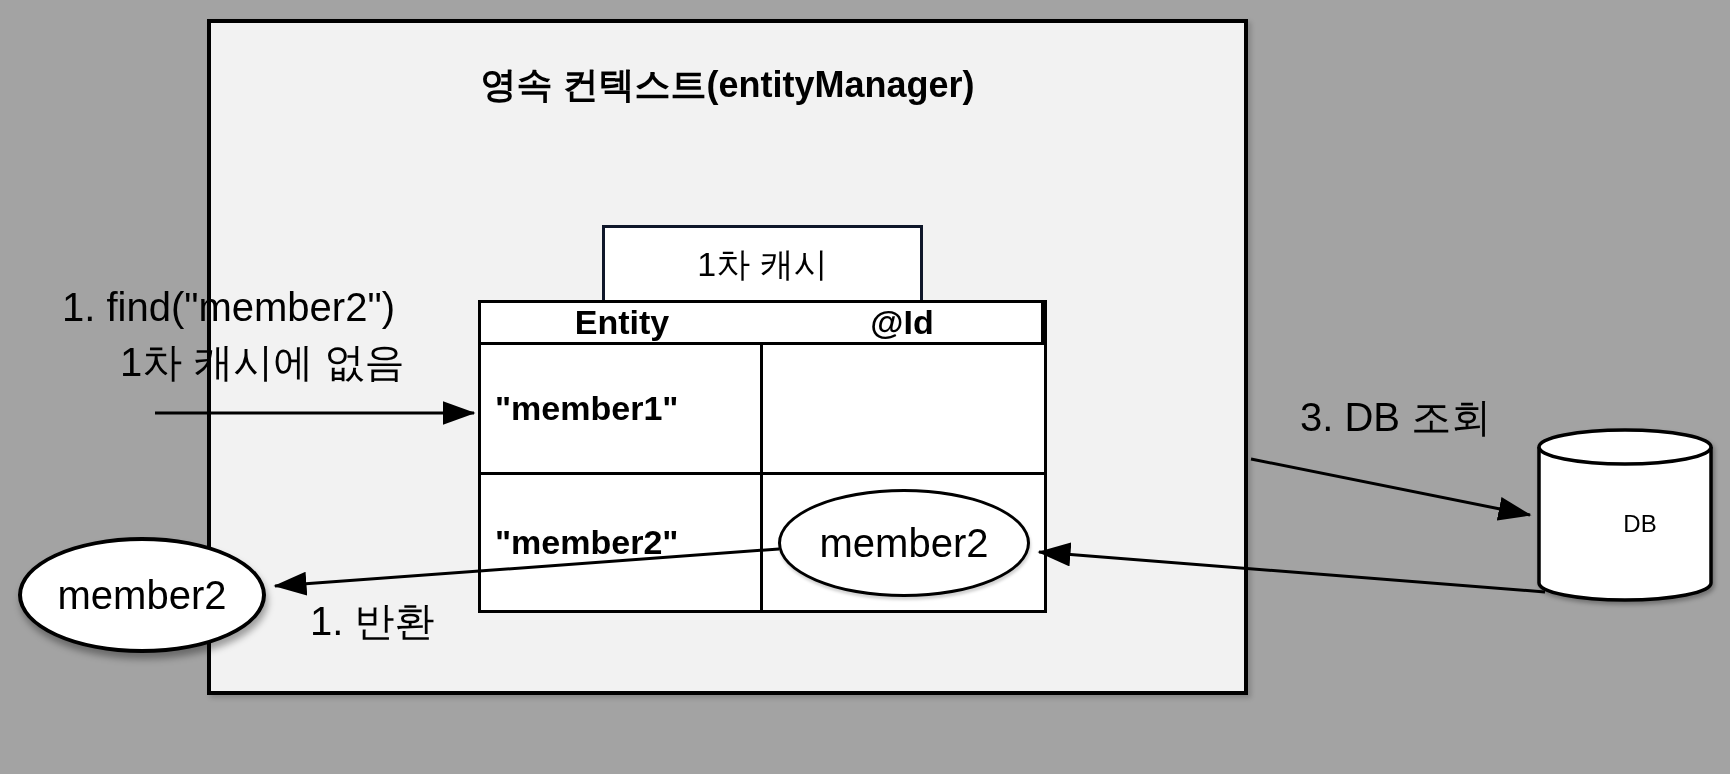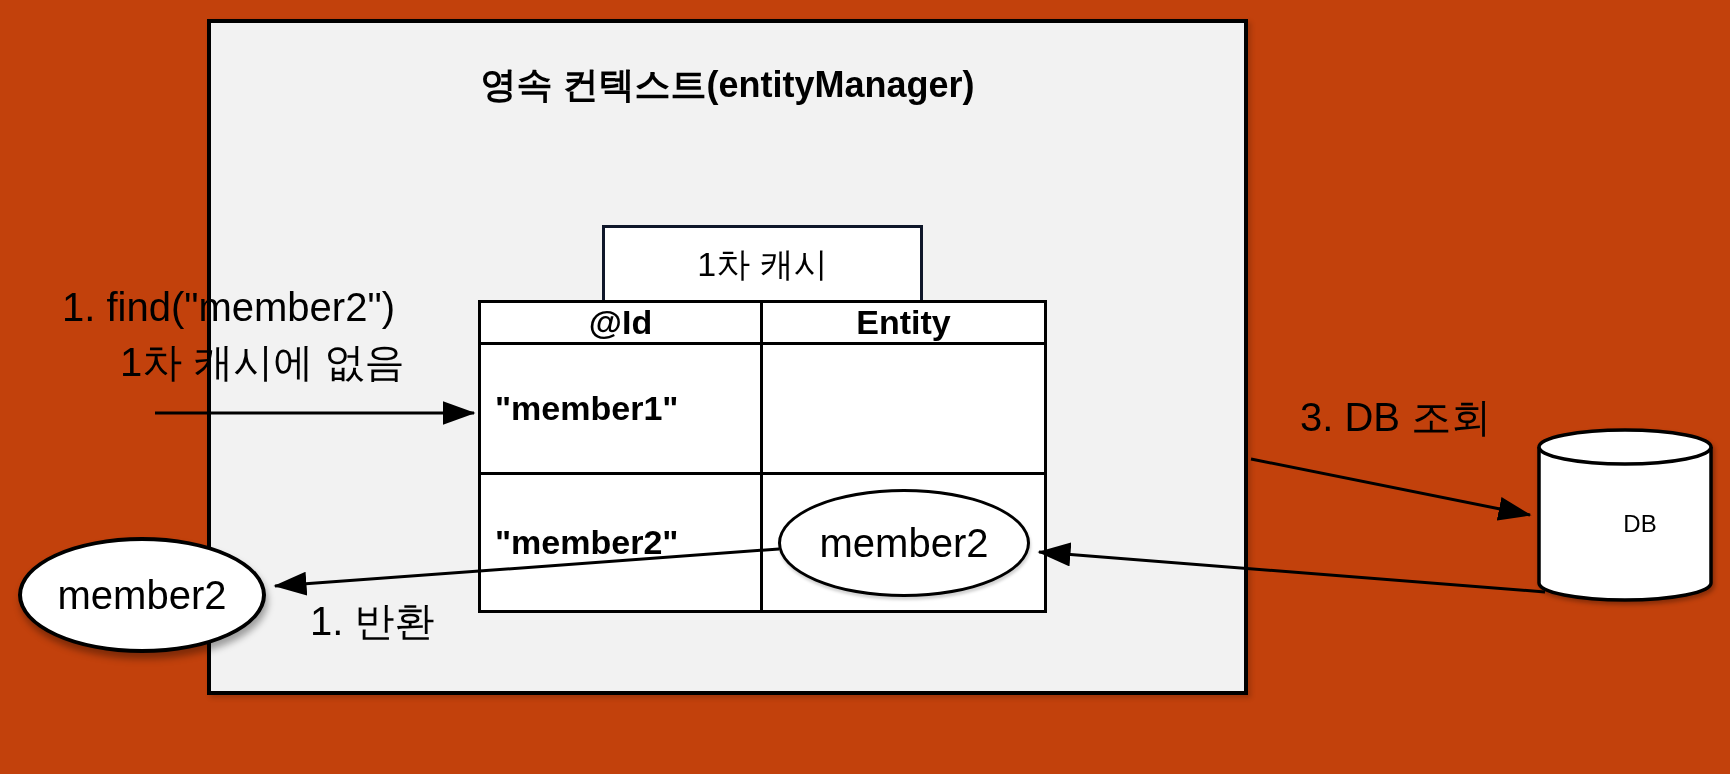--- a/index.html
+++ b/index.html
@@ -1,17 +1,17 @@
 <!DOCTYPE html>
 <html><head>
 <meta charset="utf-8">
 <style>
   html,body{margin:0;padding:0;background:#fff;}
   #canvas{
-    position:relative;width:1730px;height:774px;background:#c2410c;overflow:hidden;
+    position:relative;width:1730px;height:774px;background:#a3a3a3;overflow:hidden;
     font-family:"Liberation Sans","DejaVu Sans",sans-serif;color:#000;
   }
   
   .pc-box{
     position:absolute;left:207px;top:19px;width:1041px;height:676px;
     background:#f2f2f2;border:4px solid #000;box-sizing:border-box;
     box-shadow:3px 3px 5px rgba(0,0,0,0.18);
   }
   .pc-title{
     position:absolute;left:207px;top:62px;width:1041px;height:46px;
@@ -75,22 +75,22 @@
 <div id="canvas">
 
   <div class="pc-box"></div>
   <div class="pc-title">영속 컨텍스트(entityManager)</div>
 
   <div class="cache-box">
     <span>1차 캐시</span>
   </div>
 
   <div class="cache-table">
+    <div class="cell hrow">Entity</div>
     <div class="cell col1 hrow">@Id</div>
-    <div class="cell hrow">Entity</div>
 
     <div class="cell col1 r1 idcell">"member1"</div>
     <div class="cell r1"></div>
 
     <div class="cell col1 idcell">"member2"</div>
     <div class="cell"></div>
   </div>
 
   <div class="oval m2">
     <span>member2</span>

